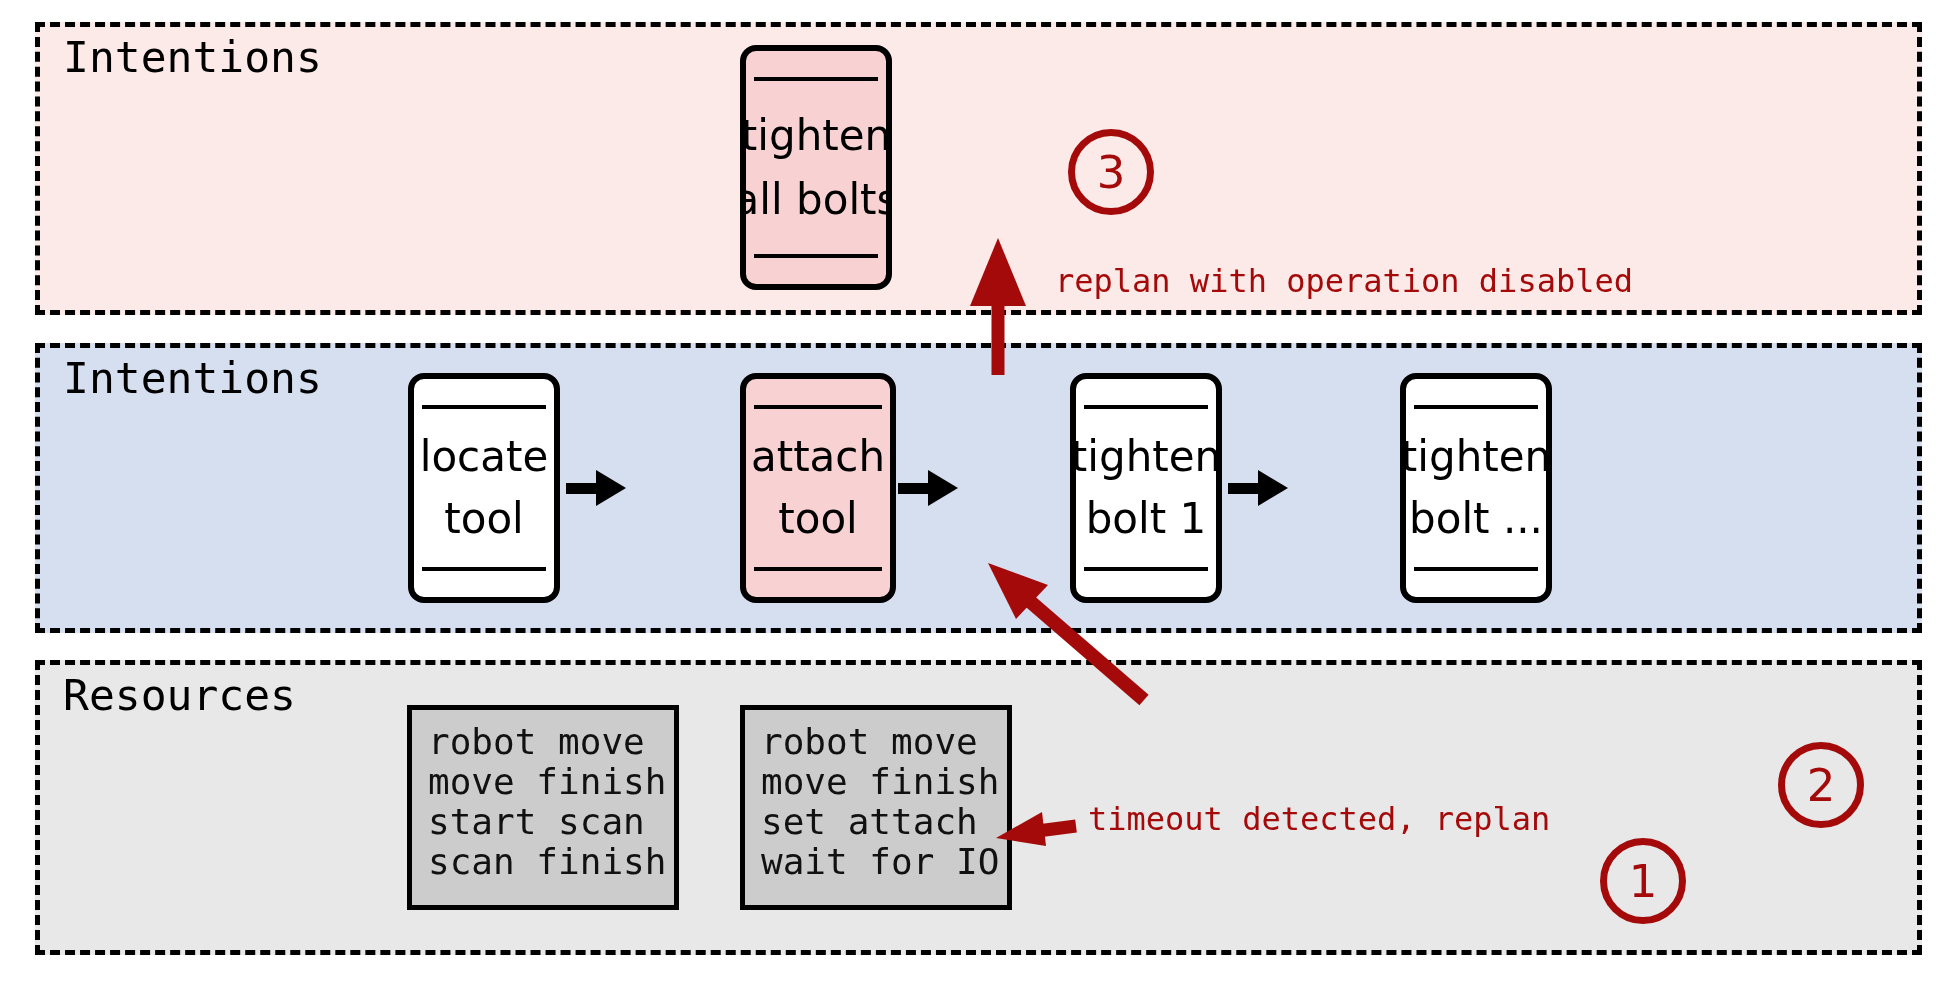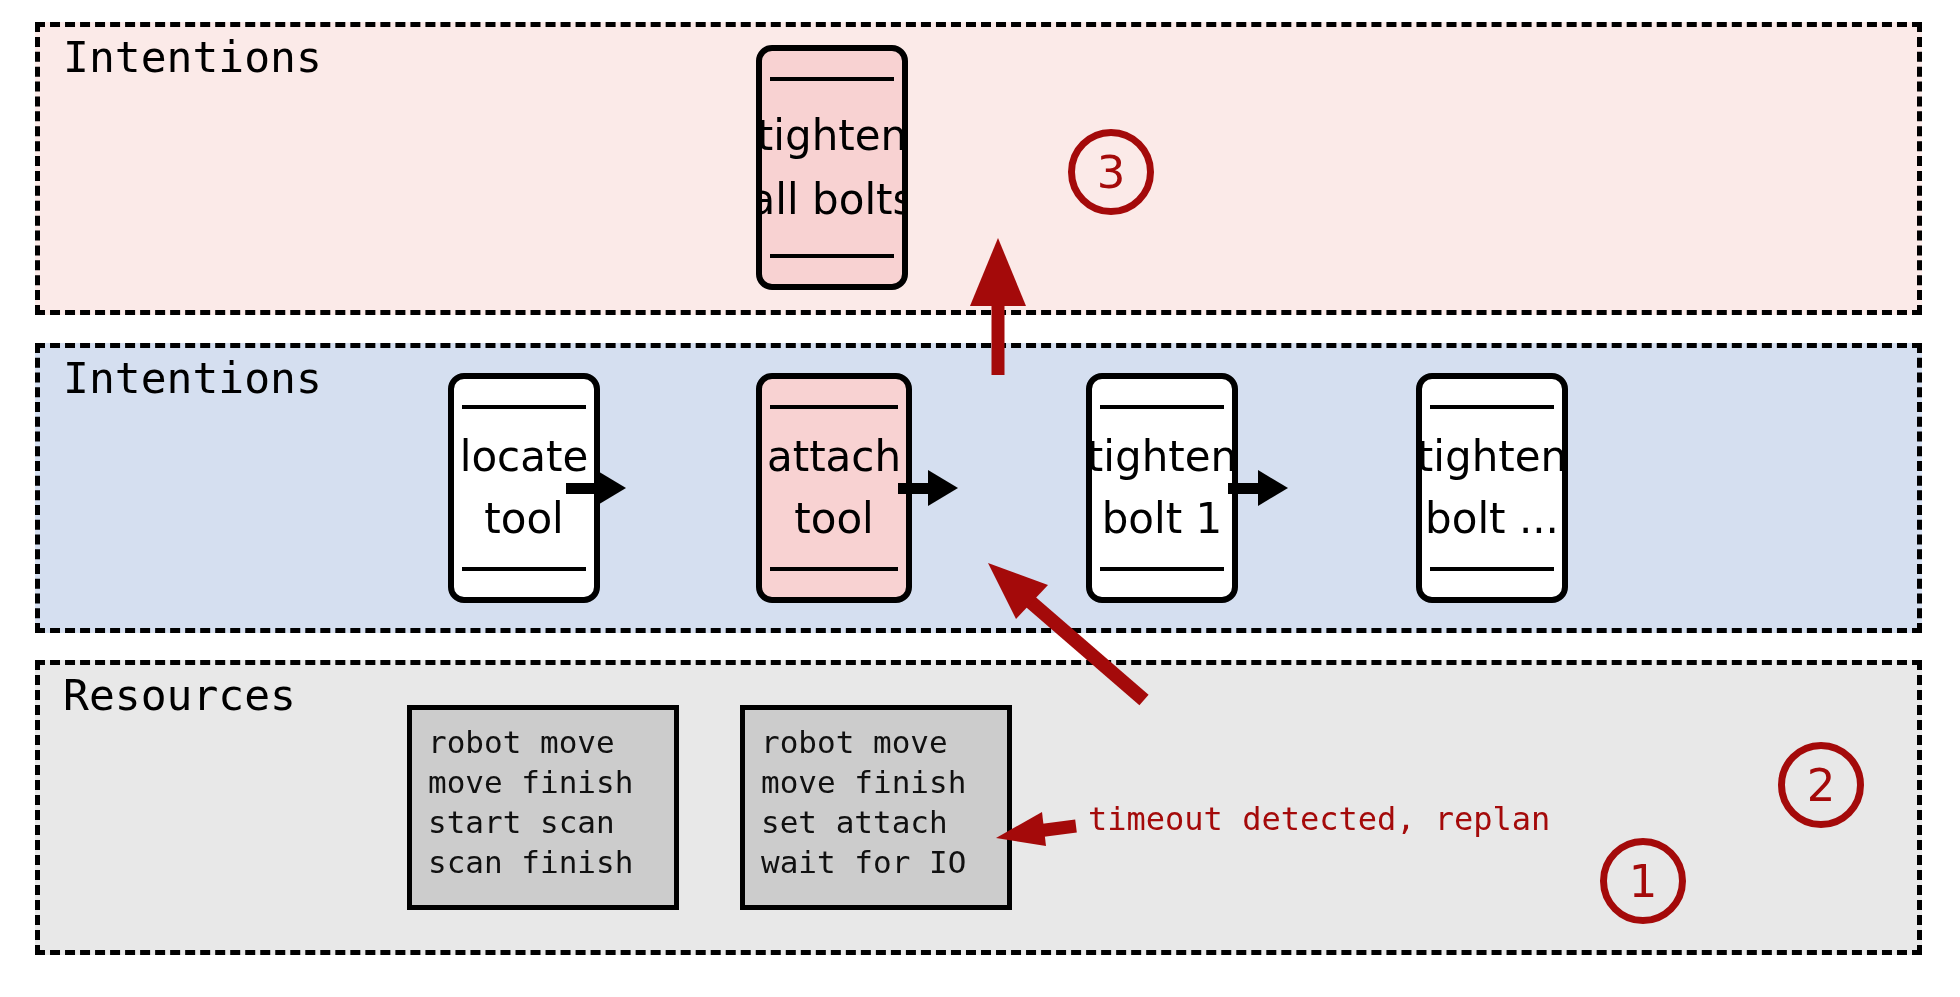--- a/index.html
+++ b/index.html
@@ -45,21 +45,20 @@
     position:absolute;
     box-sizing:border-box;
     border:6px solid #000000;
     border-radius:16px;
     background:#ffffff;
     display:flex;
     flex-direction:column;
     align-items:stretch;
     justify-content:center;
     overflow:hidden;
-    margin-left:16px;
   }
   .node.pink{ background:#f8d2d2; }
   .node .rule{
     height:0;
     border-top:4px solid #000000;
     margin:0 8px;
     flex:0 0 auto;
   }
   .node .node-label{
     flex:1 1 auto;
@@ -72,21 +71,21 @@
     line-height:62px;
     color:#000000;
     text-align:center;
     white-space:nowrap;
     padding:0 6px;
   }
   .node .spacer-top{ flex:0 0 26px; }
   .node .spacer-bot{ flex:0 0 26px; }
 
   
-  #node-locate-tool   { left:432px;  top:373px; width:152px; height:230px; }
+  #node-locate-tool   { left:408px;  top:373px; width:152px; height:230px; }
   #node-attach-tool   { left:740px;  top:373px; width:156px; height:230px; }
   #node-tighten-bolt-1{ left:1070px; top:373px; width:152px; height:230px; }
   #node-tighten-bolt-n{ left:1400px; top:373px; width:152px; height:230px; }
 
   
   #node-tighten-all-bolts{ left:740px; top:45px; width:152px; height:245px; }
   #node-tighten-all-bolts .node-label{ font-size:42px; line-height:64px; }
 
   
   .seq-arrow{
@@ -114,21 +113,21 @@
   #seq-arrow-3{ left:1228px; }
 
   
   .code-block{
     position:absolute;
     box-sizing:border-box;
     background:#cccccc;
     border:5px solid #000000;
     padding:12px 16px 12px 16px;
     font-family:"DejaVu Sans Mono","Liberation Mono",monospace;
-    font-size:31px;
+    font-size:36px;
     line-height:40px;
     color:#111111;
     white-space:pre;
   }
   #code-block-locate{ left:407px; top:705px; width:272px; height:205px; }
   #code-block-attach{ left:740px; top:705px; width:272px; height:205px; }
 
   
   #annotations{
     position:absolute;
@@ -273,20 +272,21 @@
       <line x1="1144" y1="700" x2="1018" y2="591" stroke="#a40a0a" stroke-width="14"></line>
       <polygon points="988,563 1048,585 1016,619" fill="#a40a0a"></polygon>
     </g>
 
     <g>
       <line x1="1076" y1="826" x2="1030" y2="832" stroke="#a40a0a" stroke-width="13"></line>
       <polygon points="996,838 1042,812 1046,846" fill="#a40a0a"></polygon>
     </g>
   </svg>
 
+  <div class="anno-text" id="anno-replan-disabled">replan with operation disabled</div>
 
 
   <div class="anno-text" id="anno-timeout">timeout detected, replan</div>
 
   <div class="anno-circle" id="anno-step-3">3</div>
 
   <div class="anno-circle" id="anno-step-2">2</div>
 
   <div class="anno-circle" id="anno-step-1">1</div>
 

